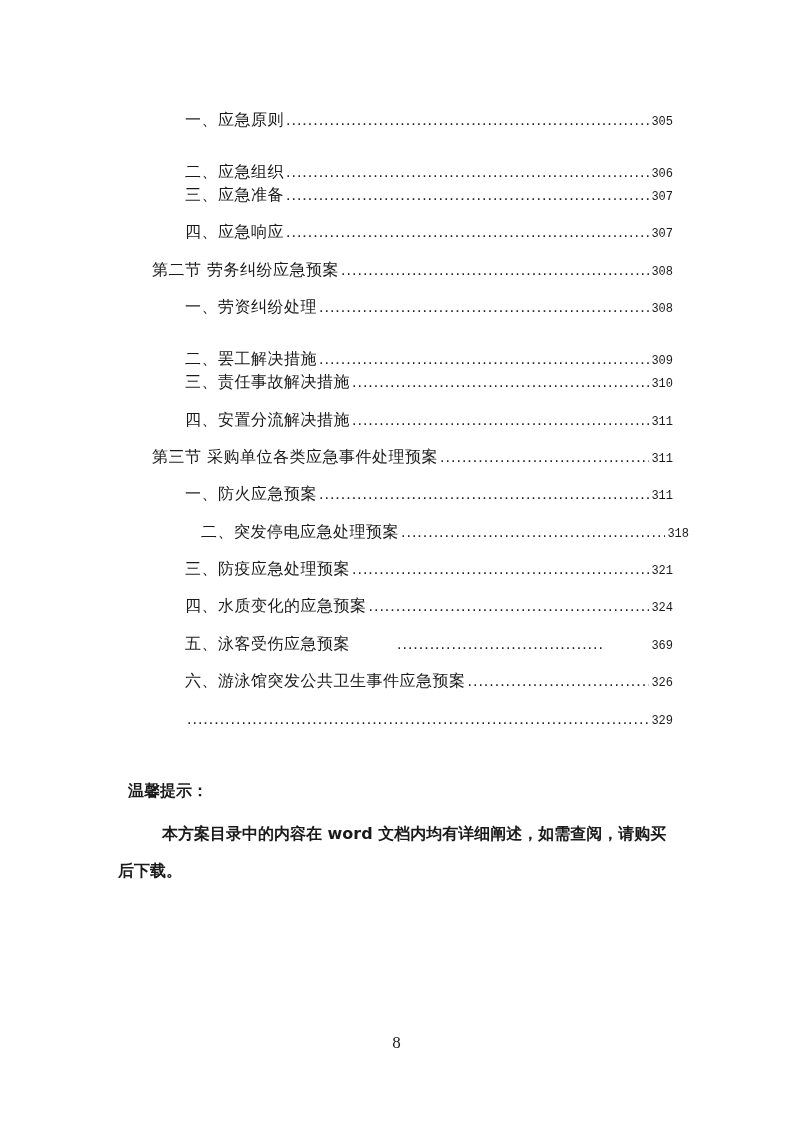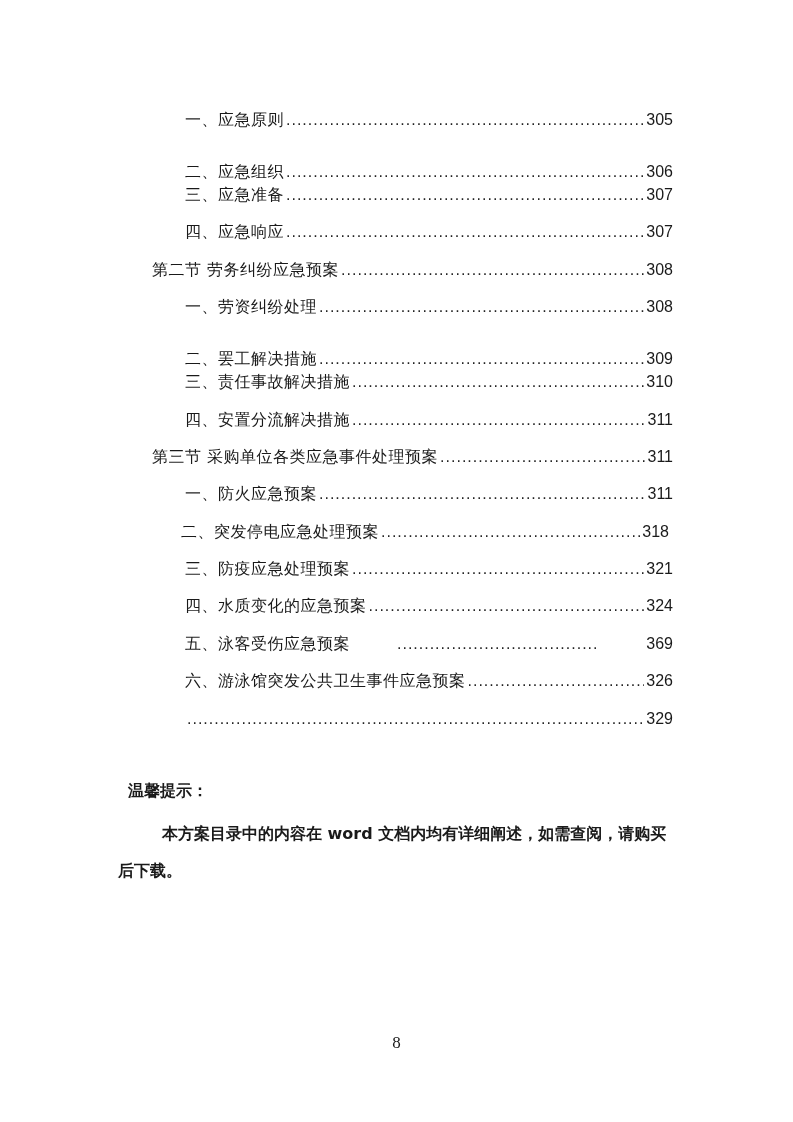--- a/index.html
+++ b/index.html
@@ -5,21 +5,21 @@
   html, body { margin: 0; padding: 0; background: #ffffff; }
   body { width: 793px; height: 1122px; position: relative; overflow: hidden;
          font-family: "DejaVu Serif", "Liberation Serif", serif; color: #1a1a1a; }
   .toc { position: absolute; left: 0; top: 0; width: 793px; }
   .toc-row { position: absolute; height: 24px; display: flex; align-items: baseline;
              font-size: 16px; line-height: 24px; }
   .toc-row .label { white-space: nowrap; letter-spacing: 0.5px; }
   .toc-row .leader { flex: 1; overflow: hidden; white-space: nowrap; margin: 0 2px;
                      font-family: "Liberation Sans", sans-serif; color: #222; letter-spacing: 1px; }
   .toc-row .leader::before { content: "........................................................................................................................................................................................................"; }
-  .toc-row .page { font-family: Liberation Sans, sans-serif; font-size: 16px; white-space: nowrap; }
+  .toc-row .page { font-family: Liberation Mono, monospace; font-size: 12px; white-space: nowrap; }
   .notice-title { position: absolute; left: 128px; top: 781px; font-size: 16px; font-weight: bold;
                   font-family: "DejaVu Sans", "Liberation Sans", sans-serif; }
   .notice-body { position: absolute; left: 118px; top: 815px; width: 560px; font-size: 16px; font-weight: bold;
                  line-height: 37px; text-indent: 44px;
                  font-family: "DejaVu Sans", "Liberation Sans", sans-serif; }
   .page-number { position: absolute; left: 0; width: 793px; top: 1033px; text-align: center;
                  font-size: 17px; font-family: "Liberation Serif", serif; }
 </style>
 </head>
 <body>
@@ -73,21 +73,21 @@
   <div class="toc-row" style="left:152px; width:521px; top:445px;">
     <span class="label">第三节  采购单位各类应急事件处理预案</span>
     <span class="leader"></span>
     <span class="page">311</span>
   </div>
   <div class="toc-row" style="left:185px; width:488px; top:482px;">
     <span class="label">一、防火应急预案</span>
     <span class="leader"></span>
     <span class="page">311</span>
   </div>
-  <div class="toc-row" style="left:181px; width:488px; top:520px;">
+  <div class="toc-row" style="left:201px; width:488px; top:520px;">
     <span class="label">二、突发停电应急处理预案</span>
     <span class="leader"></span>
     <span class="page">318</span>
   </div>
   <div class="toc-row" style="left:185px; width:488px; top:557px;">
     <span class="label">三、防疫应急处理预案</span>
     <span class="leader"></span>
     <span class="page">321</span>
   </div>
   <div class="toc-row" style="left:185px; width:488px; top:594px;">

